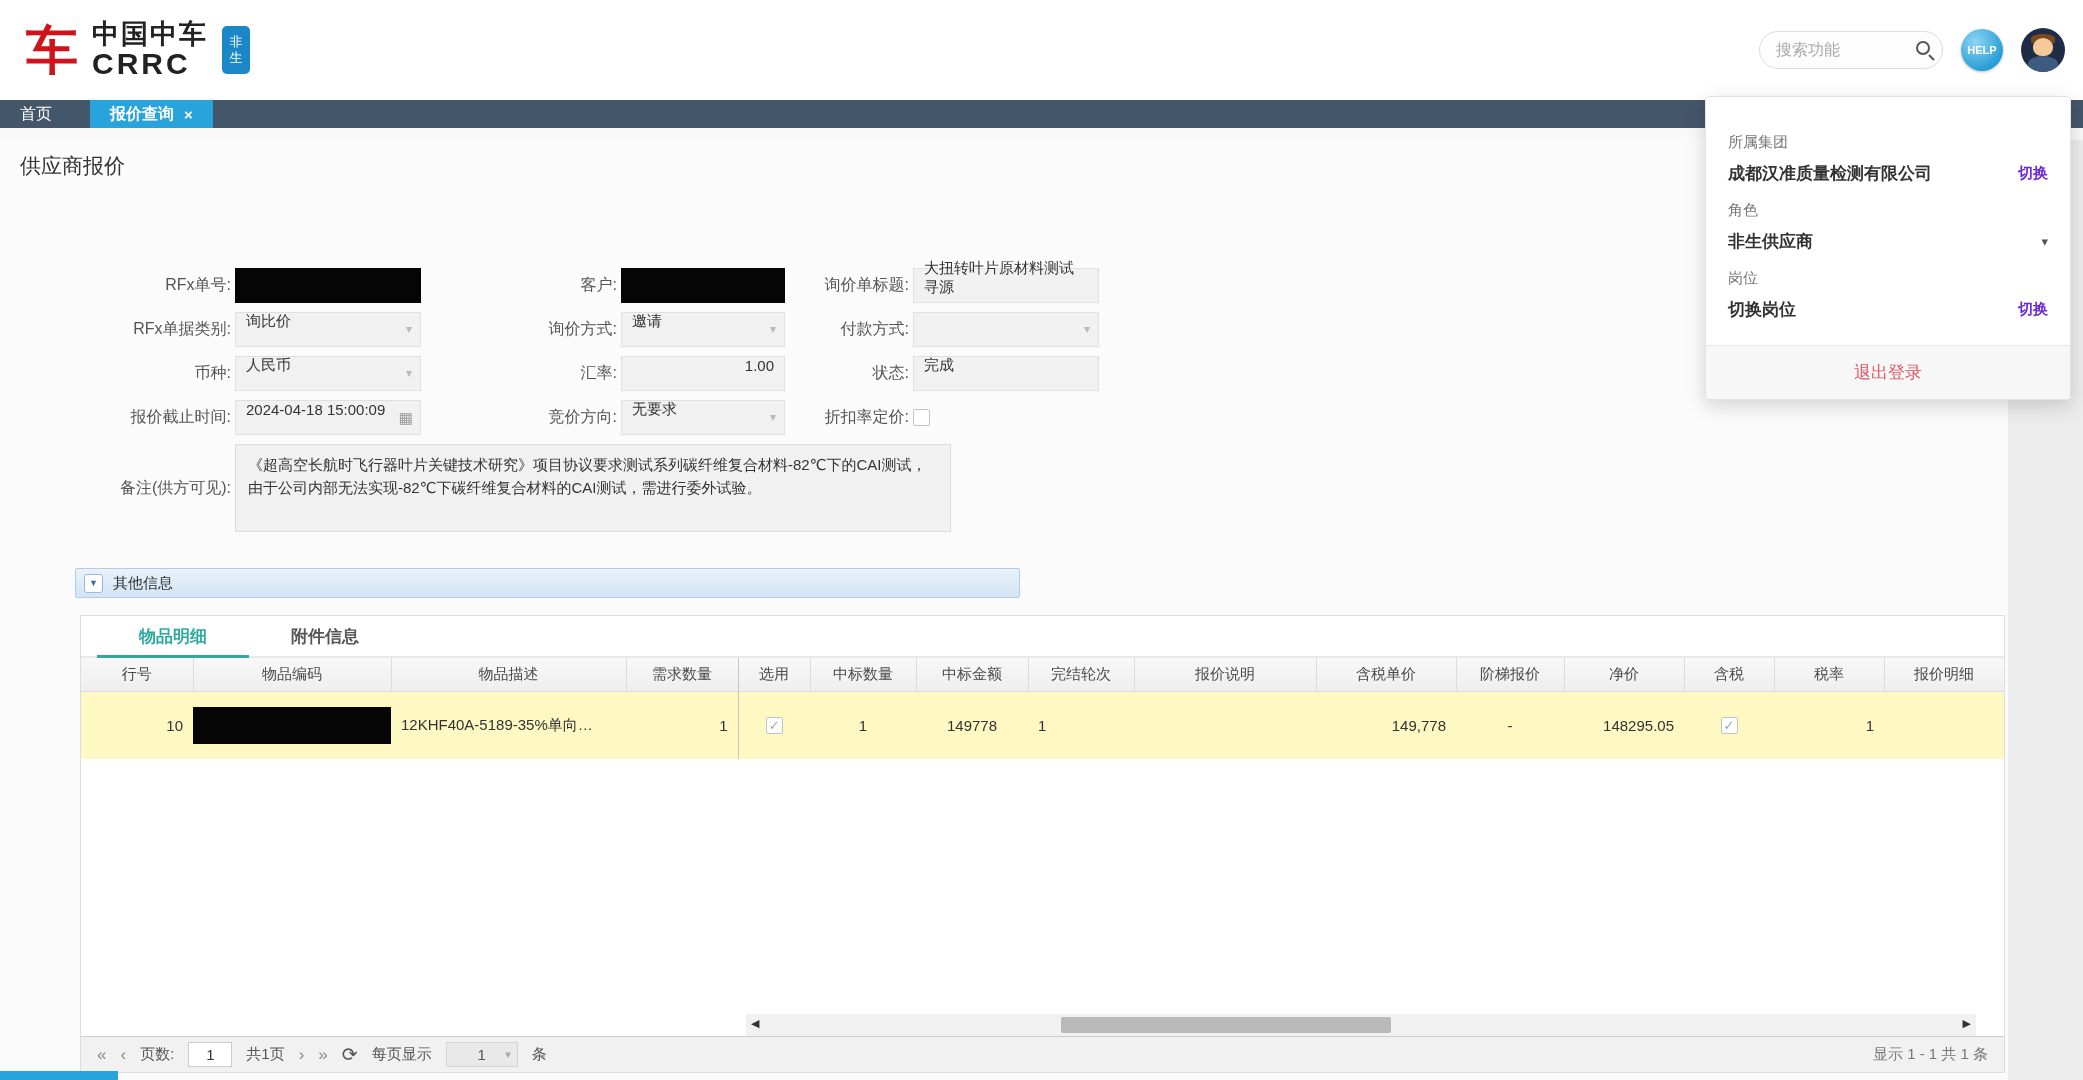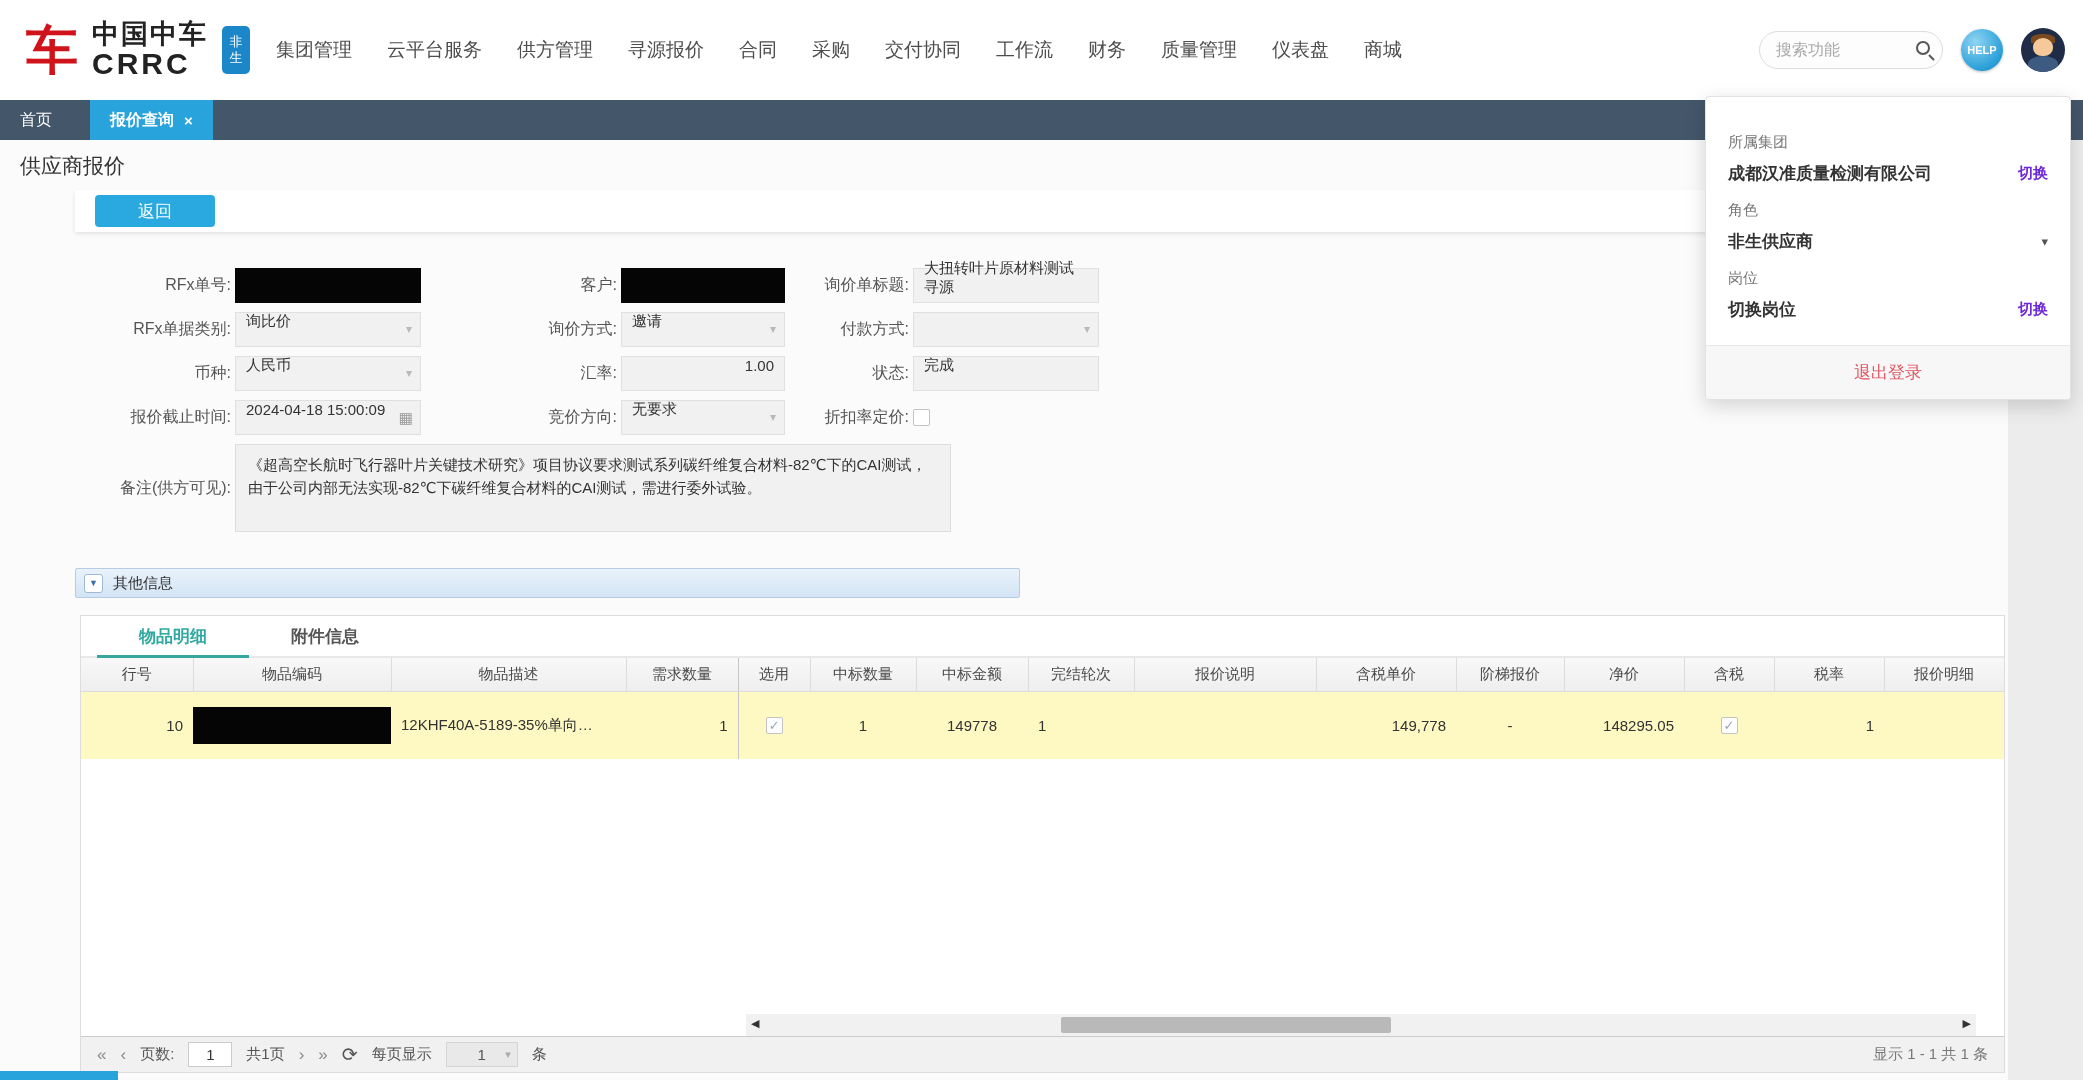--- a/index.html
+++ b/index.html
@@ -22,21 +22,21 @@
   .search-pill input::placeholder { color:#a9a9a9; }
   .mag { position:absolute; right:12px; top:9px; width:14px; height:14px; border:2px solid #555; border-radius:50%; }
   .mag::after { content:""; position:absolute; left:11px; top:11px; width:7px; height:2px; background:#555; transform:rotate(45deg); transform-origin:left center; }
   .help-btn { width:42px; height:42px; border-radius:50%; background:radial-gradient(circle at 35% 30%, #8ed4f2, #2a9fd8 70%, #1d7fb4); color:#fff; font-size:11px; font-weight:bold; display:flex; align-items:center; justify-content:center; box-shadow:0 1px 3px rgba(0,0,0,.25); cursor:pointer; }
   .avatar { width:44px; height:44px; border-radius:50%; background:#1e2c48; position:relative; overflow:hidden; cursor:pointer; }
   .avatar .face { position:absolute; left:12px; top:10px; width:20px; height:18px; background:#f5c99a; border-radius:50% 50% 45% 45%; }
   .avatar .hair { position:absolute; left:10px; top:6px; width:24px; height:9px; background:#7a4a1e; border-radius:50% 50% 0 0; }
   .avatar .body { position:absolute; left:7px; top:28px; width:30px; height:16px; background:#3d5a80; border-radius:50% 50% 0 0; }
 
   
-  .tabbar { position:absolute; left:0; top:100px; width:2083px; height:40px; background:#44566a; display:flex; align-items:stretch; z-index:4; }
+  .tabbar { position:absolute; left:0; top:100px; width:2083px; height:28px; background:#44566a; display:flex; align-items:stretch; z-index:4; }
   .tab { display:flex; align-items:center; padding:0 20px; color:#fff; font-size:16px; cursor:pointer; }
   .tab.active { background:#29a3dc; font-weight:bold; gap:10px; margin-left:18px; }
   .tab-close { font-weight:bold; font-size:15px; cursor:pointer; }
 
   
   .main { position:absolute; left:0; top:140px; width:2083px; height:940px; background:#fbfbfb; }
   .right-rail { position:absolute; left:2008px; top:0; width:75px; height:940px; background:#ececec; }
   .page-title { position:absolute; left:20px; top:12px; font-size:21px; color:#333; }
   .toolbar { position:absolute; left:75px; top:50px; width:1930px; height:42px; background:#fff; box-shadow:0 2px 4px rgba(0,0,0,.10); display:flex; align-items:center; padding-left:20px; }
   .btn-back { width:120px; height:32px; background:#29a9e0; color:#fff; font-size:17px; border:none; border-radius:4px; cursor:pointer; font-family:inherit; }
@@ -122,34 +122,20 @@
   <div class="header">
     <div class="logo-mark">车</div>
     <div class="logo-text">
       <span class="logo-cn">中国中车</span>
       <span class="logo-en">CRRC</span>
     </div>
     <div class="badge">
       <span>非</span>
       <span>生</span>
     </div>
-    <div class="nav">
-      <span class="nav-item">集团管理</span>
-      <span class="nav-item">云平台服务</span>
-      <span class="nav-item">供方管理</span>
-      <span class="nav-item">寻源报价</span>
-      <span class="nav-item">合同</span>
-      <span class="nav-item">采购</span>
-      <span class="nav-item">交付协同</span>
-      <span class="nav-item">工作流</span>
-      <span class="nav-item">财务</span>
-      <span class="nav-item">质量管理</span>
-      <span class="nav-item">仪表盘</span>
-      <span class="nav-item">商城</span>
-    </div>
     <div class="header-right">
       <div class="search-pill">
         <input placeholder="搜索功能" style="">
         <span class="mag"></span>
       </div>
       <div class="help-btn">HELP</div>
       <div class="avatar">
         <div class="hair"></div>
         <div class="face"></div>
         <div class="body"></div>
@@ -162,23 +148,20 @@
     <div class="tab active">
       <span>报价查询</span>
       <span class="tab-close">×</span>
     </div>
   </div>
 
   <div class="main">
     <div class="right-rail"></div>
     <div class="page-title">供应商报价</div>
 
-    <div class="toolbar">
-      <button class="btn-back">返回</button>
-    </div>
 
     <div class="form">
       <div class="frow">
         <div class="flabel w1">RFx单号:</div>
         <div class="ctrl c1 redact"></div>
         <div class="flabel w2">客户:</div>
         <div class="ctrl c2 redact"></div>
         <div class="flabel w3">询价单标题:</div>
         <div class="ctrl c3 plain">
           <span>大扭转叶片原材料测试寻源</span>

